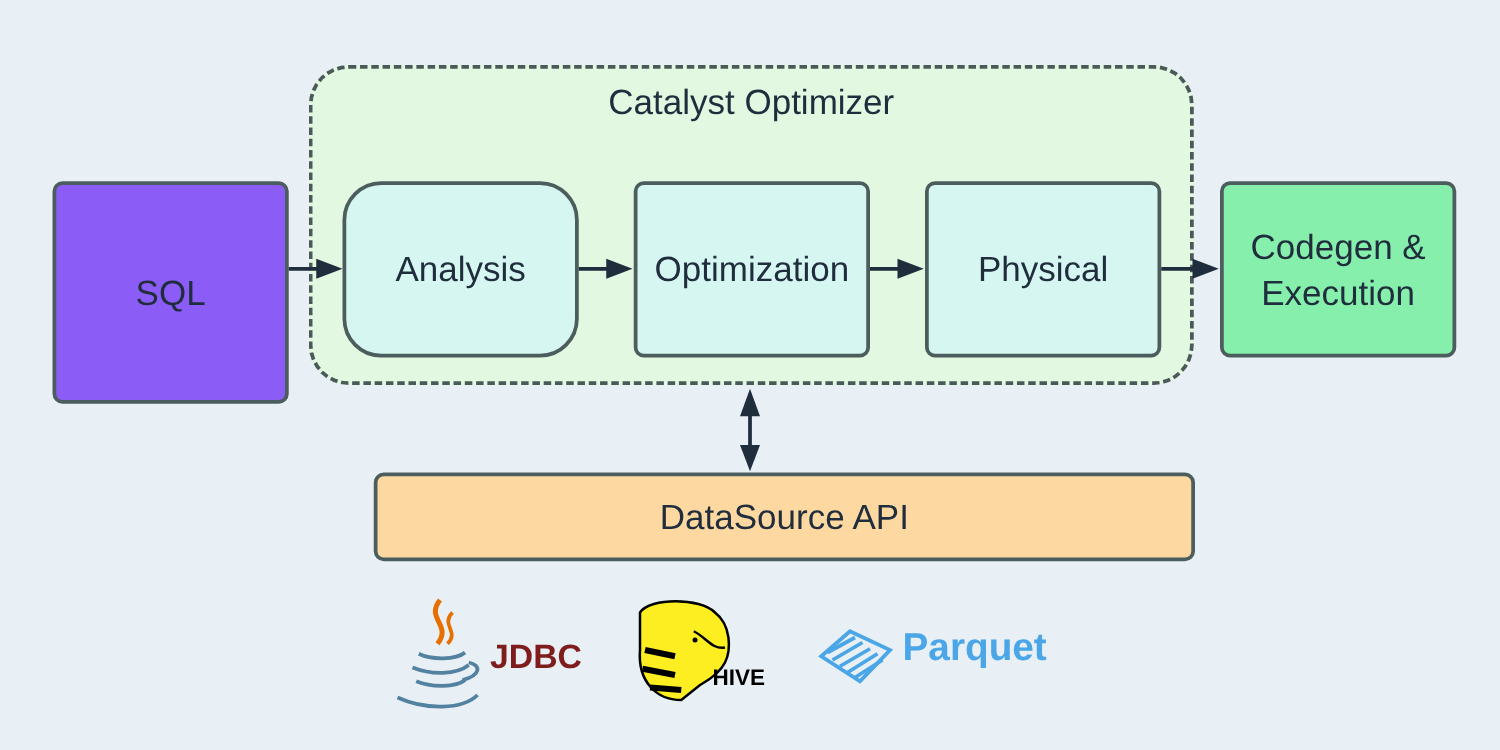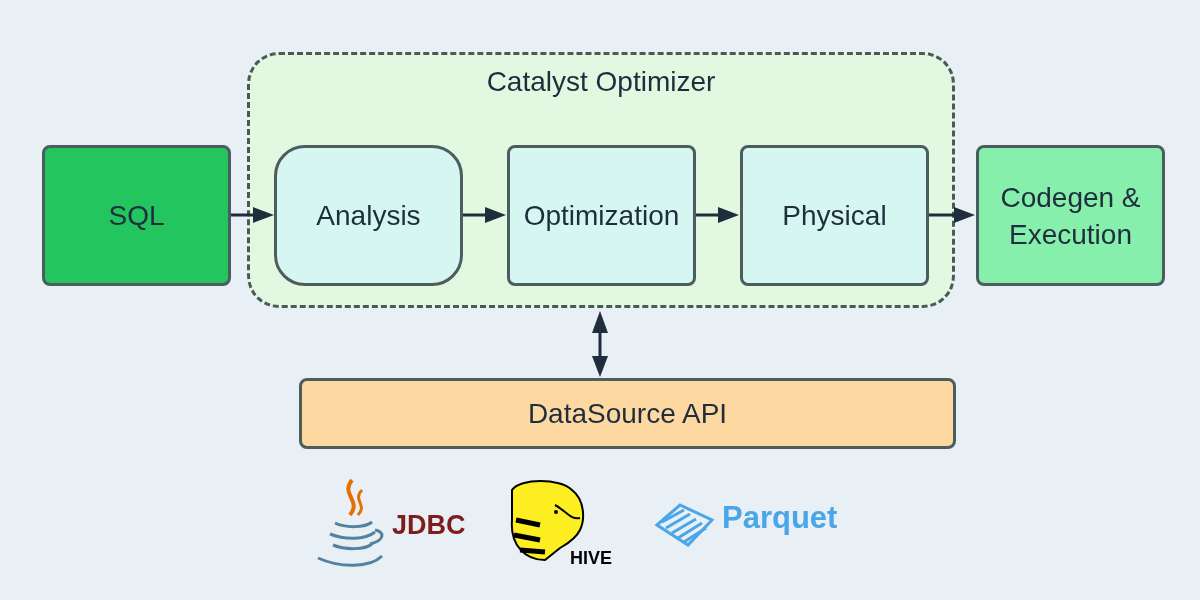--- a/index.html
+++ b/index.html
@@ -4,21 +4,21 @@
 <style>
   html, body { margin:0; padding:0; }
   body { width:1200px; height:600px; background:#e8f0f6; position:relative; overflow:hidden;
          font-family:"Liberation Sans", sans-serif; color:#1f2d3d; }
   .abs { position:absolute; }
   .group { left:247px; top:52px; width:708px; height:256px; background:#e3f8e1;
            border:3px dashed #4a5a59; border-radius:32px; box-sizing:border-box; }
   .group-title { left:247px; top:66px; width:708px; text-align:center; font-size:28px; color:#1f2d3d; }
   .node { box-sizing:border-box; border:3px solid #4c5d5e; border-radius:8px; display:flex;
           align-items:center; justify-content:center; text-align:center; font-size:28px; line-height:37px; color:#1f2d3d; }
-  .sql { left:42px; top:145px; width:189px; height:141px; background:#22c55e; }
+  .sql { left:42px; top:145px; width:189px; height:178px; background:#8b5cf6; }
   .step { background:#d6f7f1; }
   .analysis { left:274px; top:145px; width:189px; height:141px;border-radius:31px; }
   .logical { left:507px; top:145px; width:189px; height:141px; }
   .physical { left:740px; top:145px; width:189px; height:141px; }
   .codegen { left:976px; top:145px; width:189px; height:141px; background:#86efac; }
   .datasource { left:260px; top:378px; width:657px; height:71px; background:#fdd9a1; font-size:28px;margin-left:39px; }
   svg.arrows { left:0; top:0; width:1200px; height:600px; }
   .logo-text { font-weight:bold; }
   .jdbc-text { left:392px; top:510px; font-size:27px; color:#7f1d1d;text-align:right; }
   .parquet-text { left:722px; top:500px; font-size:31px; color:#4aa6e6; }
@@ -93,14 +93,14 @@
     <circle cx="556" cy="512" r="2" fill="#000"></circle>
   </g>
 
   <g fill="#4aa6e6">
     <path d="M657,525 L680,505 L712,520 L688,545 Z" fill="none" stroke="#4aa6e6" stroke-width="3"></path>
     <path d="M662,522 L684,510 M666,528 L690,514 M672,533 L696,519 M678,538 L702,523 M684,542 L706,528" stroke="#4aa6e6" stroke-width="3"></path>
   </g>
 </svg>
 
 <div class="abs logo-text jdbc-text">JDBC</div>
-<div class="abs logo-text" style="left:570px;top:548px;font-size:18px;color:#000;font-weight:bold;">HIVE</div>
+<div class="abs logo-text" style="left:570px;top:532px;font-size:18px;color:#000;font-weight:bold;">HIVE</div>
 <div class="abs logo-text parquet-text">Parquet</div>
 
 </body></html>

